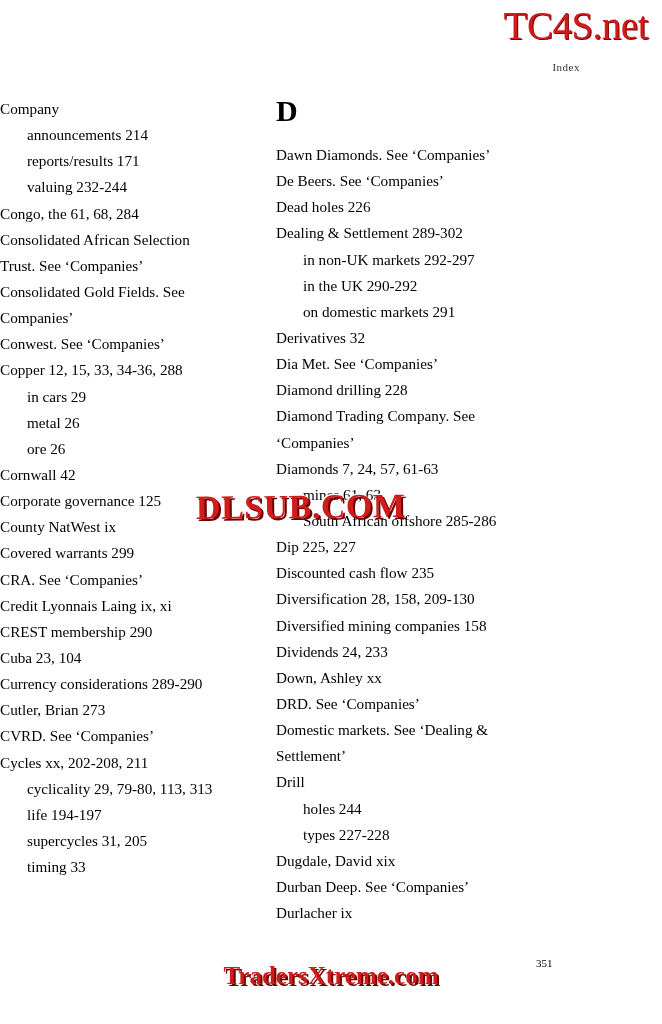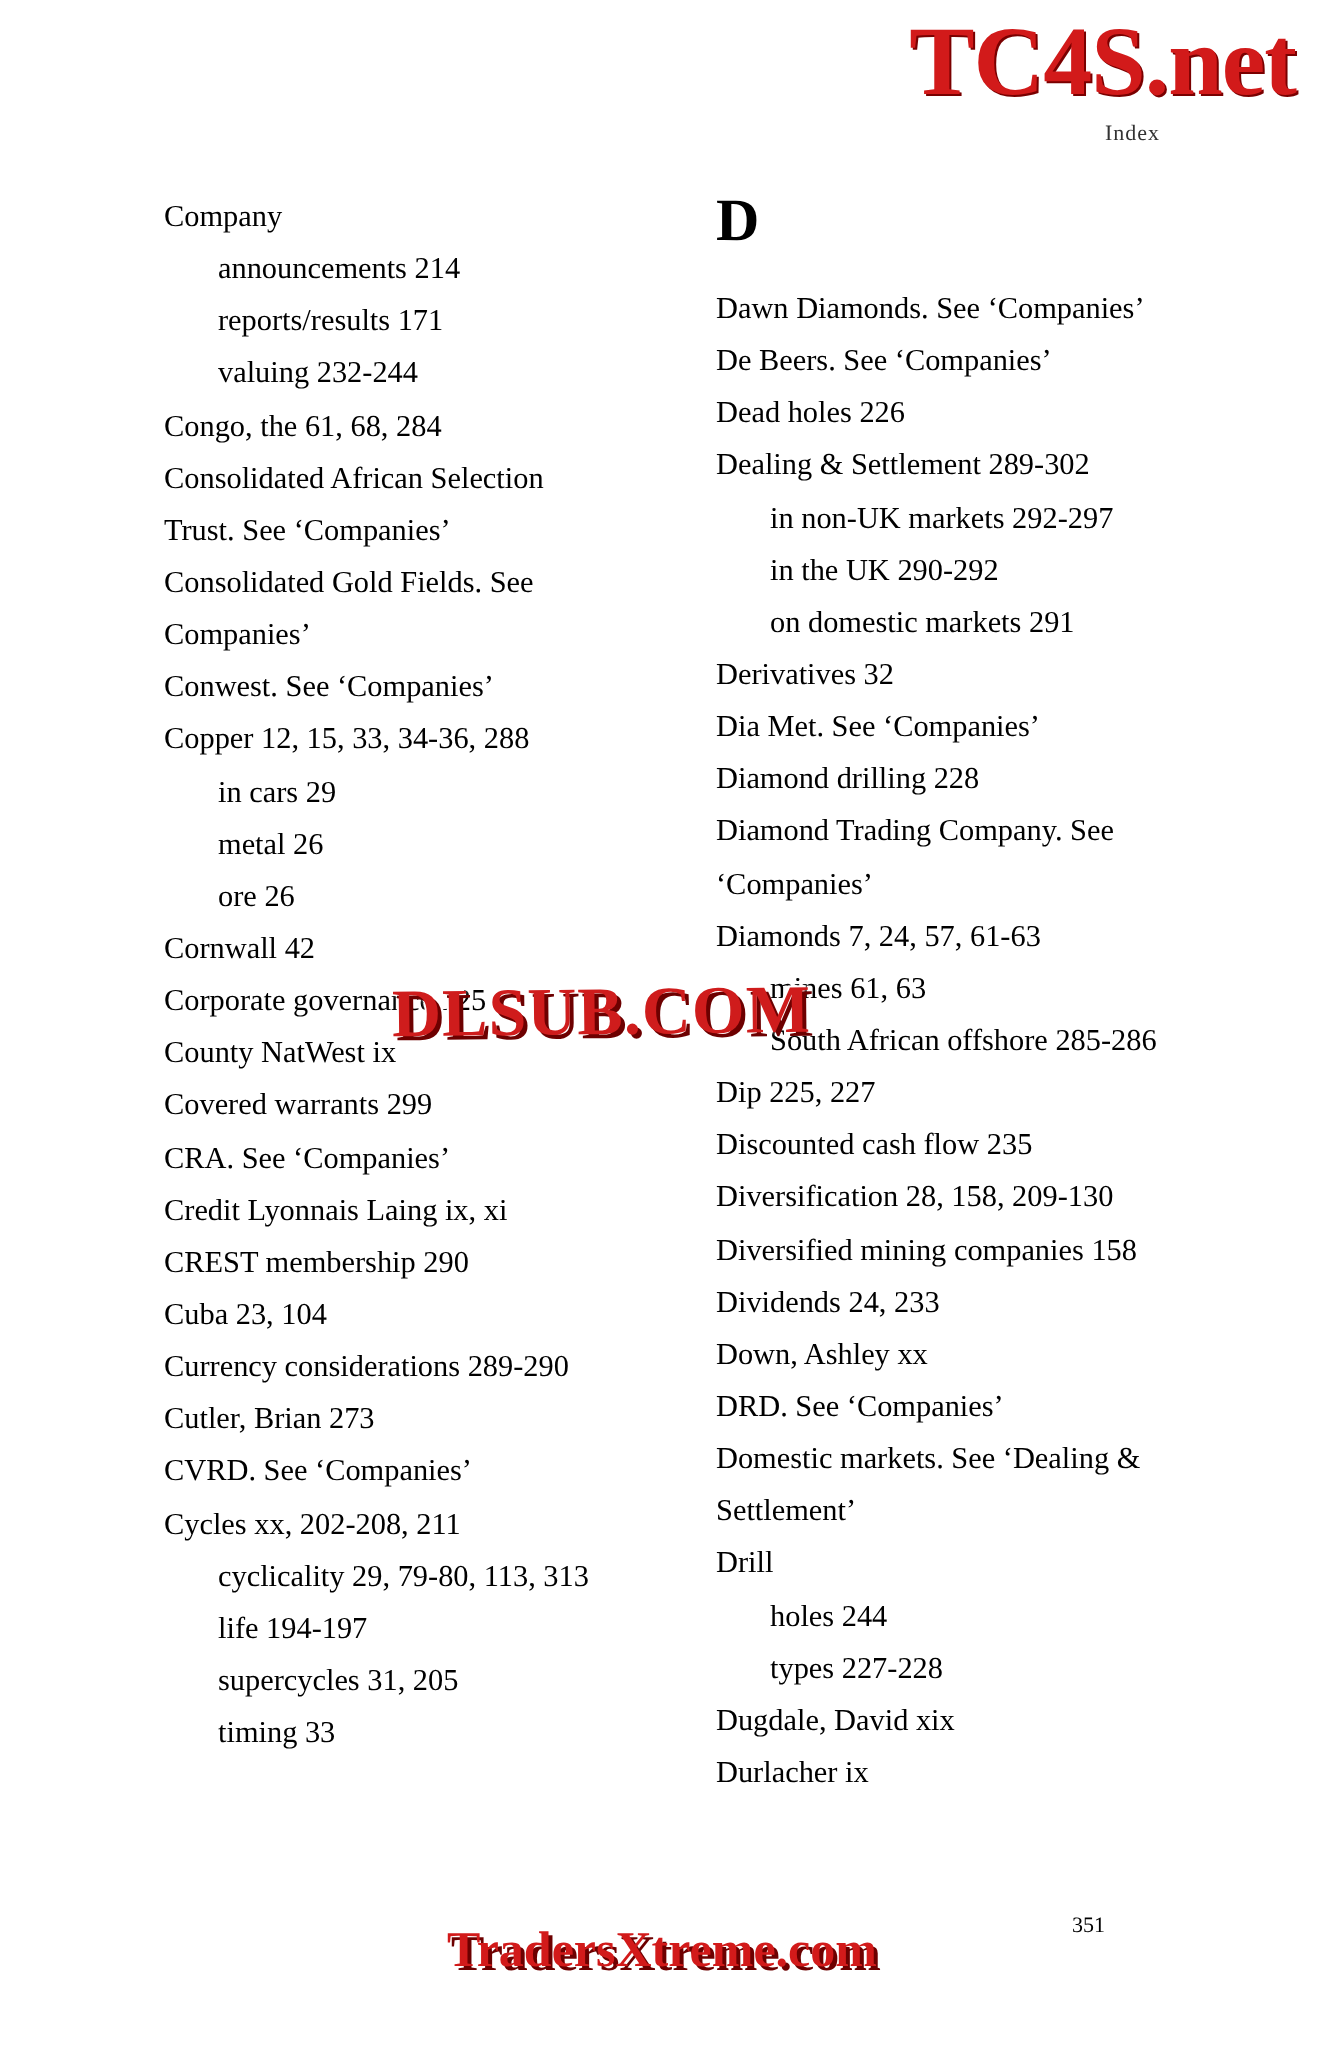--- a/index.html
+++ b/index.html
@@ -24,22 +24,22 @@
   .brand-top {
     position: absolute;
     top: 6px;
     right: 14px;
     text-align: right;
     line-height: 1;
     user-select: none;
   }
   .brand-top .brand-text {
     font-family: "Liberation Serif", serif;
-    font-weight: bold;
-    font-size: 49px;
+    font-weight: normal;
+    font-size: 39px;
     color: #d21a1a;
     letter-spacing: -0.5px;
     text-shadow:
       1px 1px 0 #7a0000,
       -1px -1px 0 #ffffff;
   }
   .index-label {
     position: absolute;
     top: 61px;
     right: 82px;
@@ -56,21 +56,21 @@
     left: 0;
     width: 662px;
     display: flex;
     gap: 0;
   }
   .col {
     width: 276px;
     font-size: 15.2px;
     line-height: 1.72;
   }
-  .col-left { margin-left: 82px; }
+  .col-left { }
   .col-right { margin-left: 0px; }
 
   .section-letter {
     font-size: 30px;
     font-weight: bold;
     font-family: "Liberation Serif", serif;
     line-height: 1;
     margin: 0 0 16px 0;
   }
 
@@ -194,20 +194,21 @@
           <div class="entry lvl1">Diversified mining companies 158</div>
           <div class="entry lvl1">Dividends 24, 233</div>
           <div class="entry lvl1">Down, Ashley xx</div>
           <div class="entry lvl1">DRD. See ‘Companies’</div>
           <div class="entry lvl1">Domestic markets. See ‘Dealing &amp;</div>
           <div class="entry lvl1">Settlement’</div>
           <div class="entry lvl1">Drill</div>
           <div class="entry lvl2">holes 244</div>
           <div class="entry lvl2">types 227-228</div>
           <div class="entry lvl1">Dugdale, David xix</div>
+          <div class="entry lvl1">Durban Deep. See ‘Companies’</div>
           <div class="entry lvl1">Durlacher ix</div>
         </div>
     </div>
   </div>
 
   <div class="watermark-center">DLSUB.COM</div>
 
   <div class="page-number">351</div>
   <div class="brand-bottom">TradersXtreme.com</div>
 

